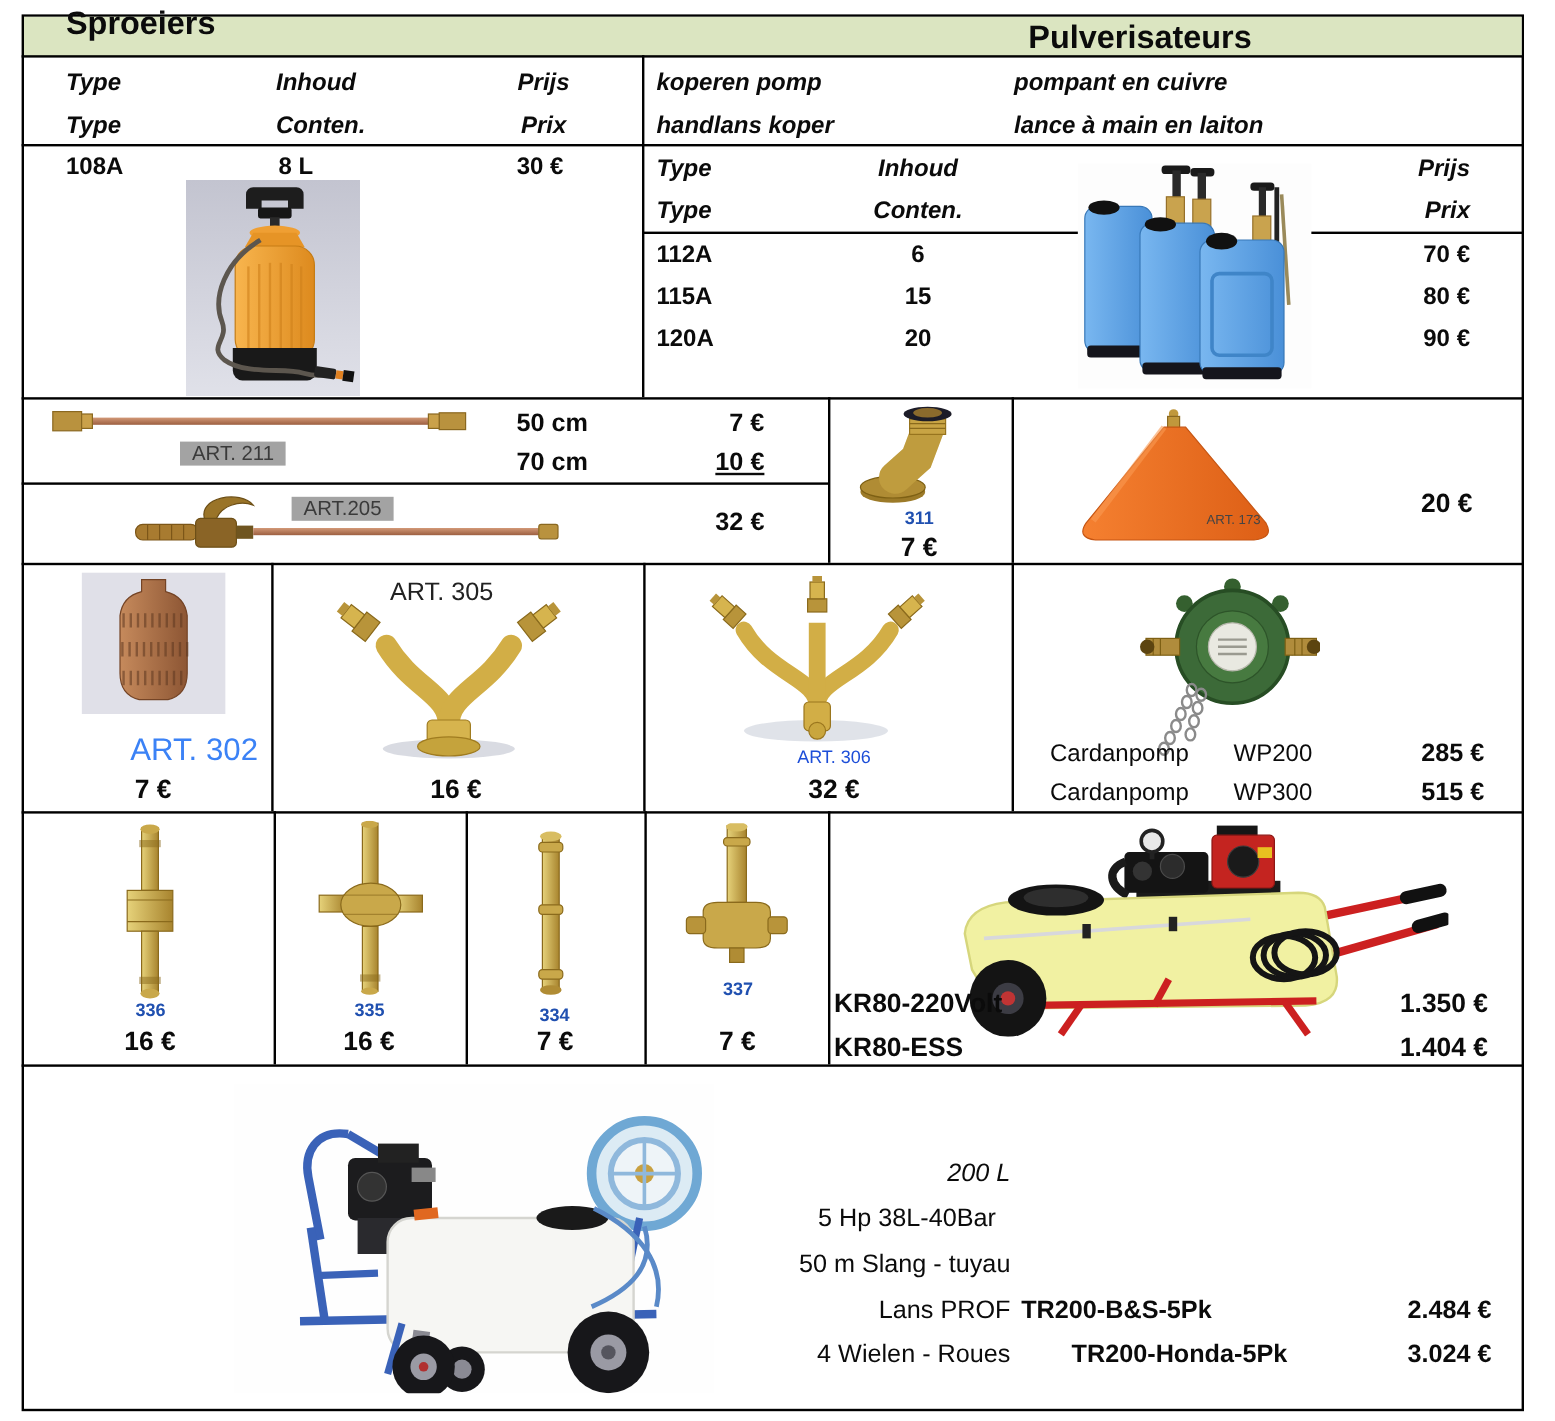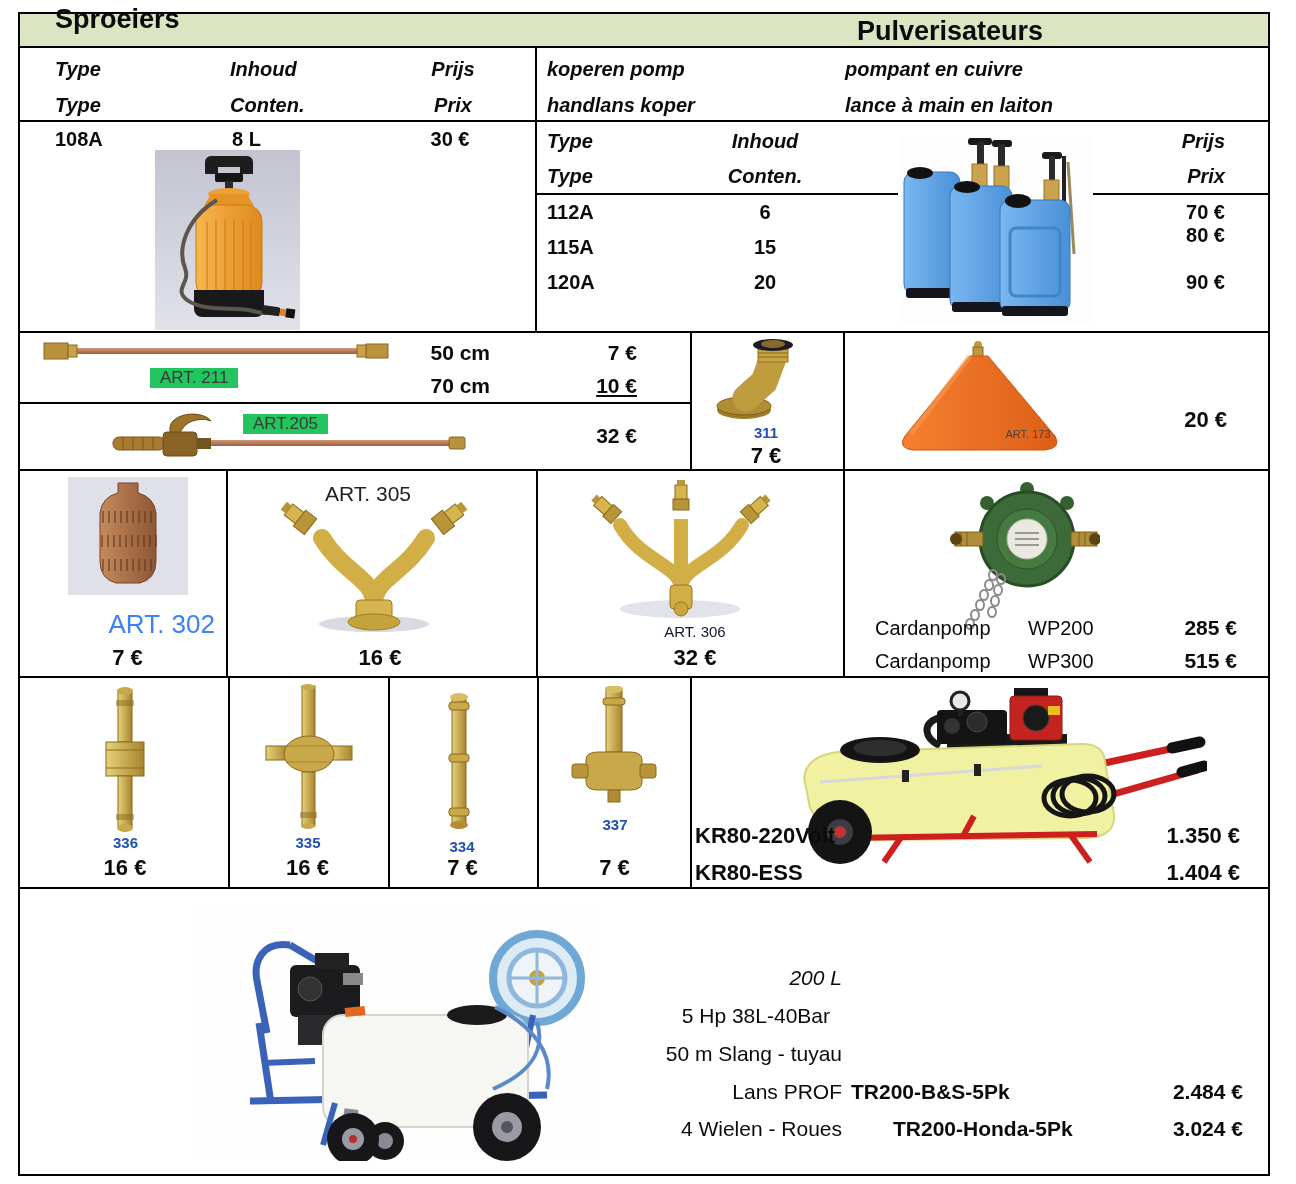--- a/index.html
+++ b/index.html
@@ -5,21 +5,21 @@
   html,body{margin:0;padding:0;background:#fff;}
   #page{position:relative;width:1296px;height:1184px;background:#fff;overflow:hidden;
         font-family:"Liberation Sans",sans-serif;color:#0b0b0b;}
   .t{position:absolute;white-space:nowrap;line-height:1.15;}
   .b{font-weight:bold;}
   .i{font-style:italic;}
   .s20{font-size:20px;} .s21{font-size:21px;} .s22{font-size:22px;} .s27{font-size:27px;}
   .ctr{text-align:center;}
   .code{color:#2050b0;font-weight:bold;font-size:15px;}
   .cap{color:#3a3a3a;}
-  .capstrip{background:#22c55e;padding:0 10px;}
+  .capstrip{background:#a3a3a3;padding:0 10px;}
   .hl,.vl{position:absolute;background:#000;}
   .hl{height:2px;} .vl{width:2px;}
   .frame{position:absolute;left:18px;top:12px;width:1252px;height:1164px;
          border:2px solid #000;box-sizing:border-box;}
   .band{position:absolute;left:20px;top:14px;width:1248px;height:33px;background:#dbe5c1;}
   svg{position:absolute;}
 </style>
 </head>
 <body>
 
@@ -104,21 +104,21 @@
   <div class="t b i s20" style="right:71px;top:130px;">Prijs</div>
   <div class="t b i s20" style="left:547px;top:165px;">Type</div>
   <div class="t b i s20 ctr" style="left:700px;top:165px;width:130px;">Conten.</div>
   <div class="t b i s20" style="right:71px;top:165px;">Prix</div>
 
   <div class="t b s20" style="left:547px;top:201px;">112A</div>
   <div class="t b s20 ctr" style="left:700px;top:201px;width:130px;">6</div>
   <div class="t b s20" style="right:71px;top:201px;">70 €</div>
   <div class="t b s20" style="left:547px;top:236px;">115A</div>
   <div class="t b s20 ctr" style="left:700px;top:236px;width:130px;">15</div>
-  <div class="t b s20" style="right:71px;top:224px;margin-left:32px;">80 €</div>
+  <div class="t b s20" style="right:71px;top:236px;margin-left:32px;">80 €</div>
   <div class="t b s20" style="left:547px;top:271px;">120A</div>
   <div class="t b s20 ctr" style="left:700px;top:271px;width:130px;">20</div>
   <div class="t b s20" style="right:71px;top:271px;">90 €</div>
 
   <svg style="left:898px;top:136px;" width="195" height="188" viewBox="0 0 195 188">
     <defs>
       <linearGradient id="blc" x1="0" y1="0" x2="1" y2="0">
         <stop offset="0" stop-color="#79b7f0"></stop>
           <stop offset="1" stop-color="#4a90d8"></stop>
       </linearGradient>
@@ -269,21 +269,21 @@
       <rect x="-4" y="-35" width="8" height="5" fill="#b8943a"></rect>
     </g>
     <g transform="translate(170,44) rotate(48)">
       <rect x="-8" y="-16" width="16" height="11" fill="#b8943a" stroke="#8a6a1c"></rect>
       <rect x="-6" y="-30" width="12" height="14" fill="#d6b44e" stroke="#8a6a1c"></rect>
       <rect x="-4" y="-35" width="8" height="5" fill="#b8943a"></rect>
     </g>
     <rect x="98" y="108" width="22" height="24" rx="4" fill="#d2ae46" stroke="#9a761e"></rect>
     <circle cx="109" cy="132" r="7" fill="#c9a63e" stroke="#9a761e"></circle>
   </svg>
-  <div class="t ctr" style="left:600px;top:623px;width:190px;font-size:15px;color:#0f172a;">ART. 306</div>
+  <div class="t ctr" style="left:600px;top:623px;width:190px;font-size:15px;color:#1d4ed8;">ART. 306</div>
   <div class="t b s22 ctr" style="left:600px;top:645px;width:190px;">32 €</div>
 
   <svg style="left:935px;top:477px;" width="165" height="155" viewBox="0 0 165 155">
     <circle cx="92" cy="12" r="7" fill="#35602f"></circle>
       <circle cx="52" cy="26" r="7" fill="#35602f"></circle>
     <circle cx="132" cy="26" r="7" fill="#35602f"></circle>
       <circle cx="42" cy="62" r="7" fill="#35602f"></circle>
     <circle cx="142" cy="62" r="7" fill="#35602f"></circle>
     <circle cx="92" cy="62" r="47" fill="#3c6a38" stroke="#274d24" stroke-width="3"></circle>
     <circle cx="92" cy="62" r="30" fill="#477a40" stroke="#2d5429"></circle>

